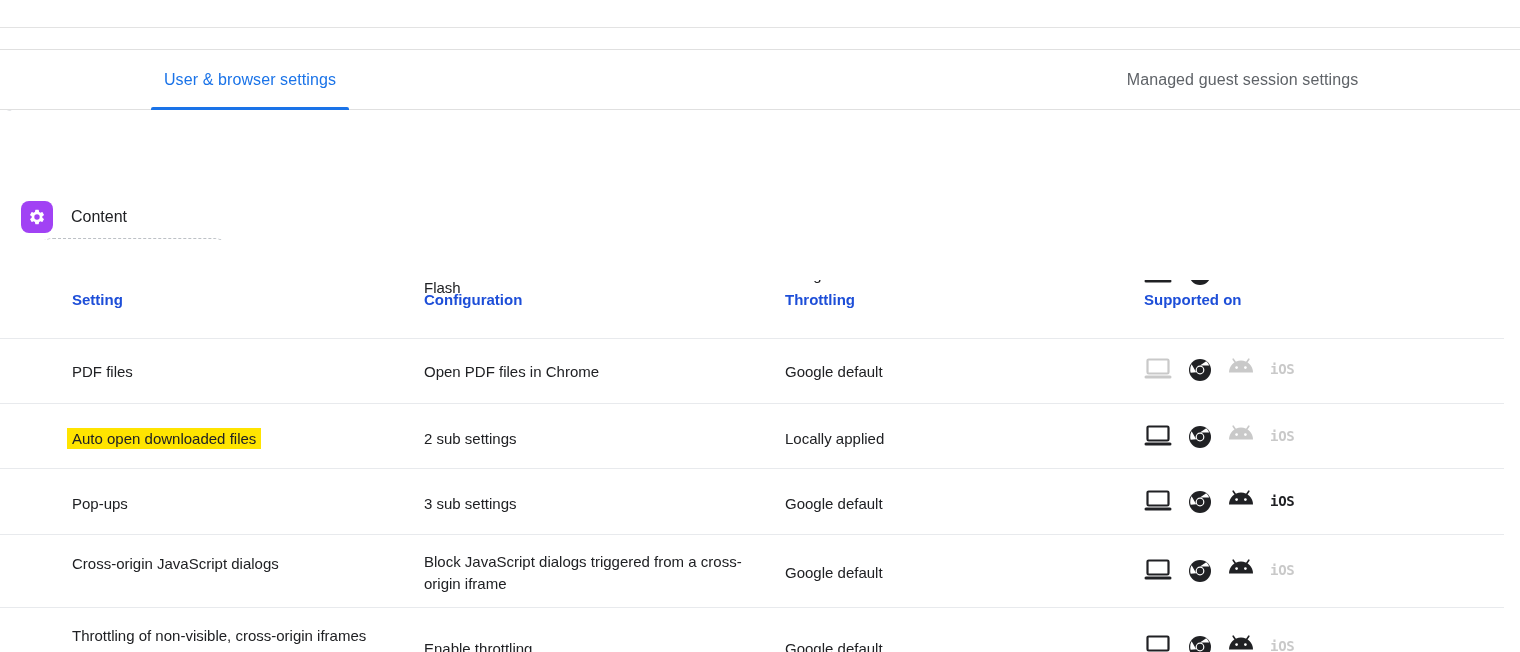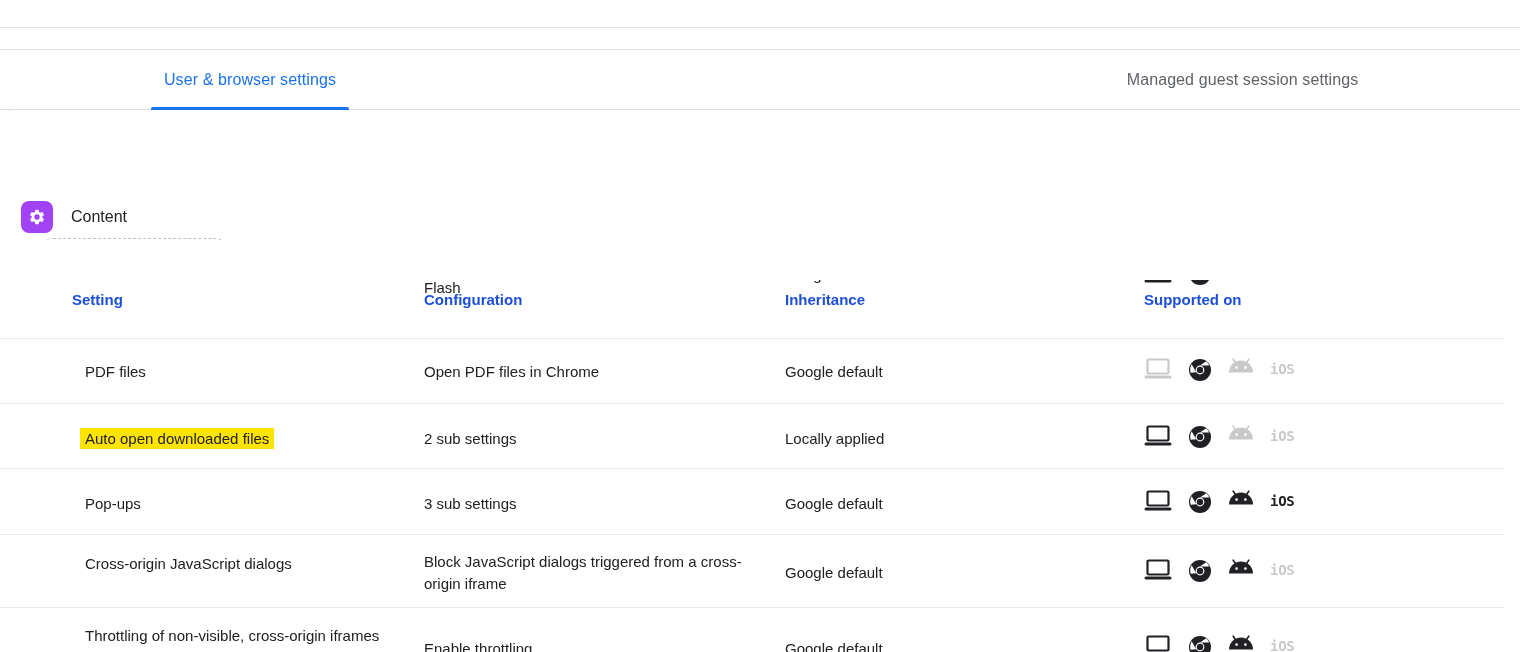--- a/index.html
+++ b/index.html
@@ -97,21 +97,21 @@
 
   .rows { position:absolute; left:0; top:40px; width:1520px; }
   .row {
     position:relative; width:1504px;
     border-bottom:1px solid #e8eaed;
     display:block;
   }
   .row .cell {
     position:absolute; font-size:15px; color:#202124; line-height:22px;
   }
-  .cell-setting { left:72px; width:330px;margin-left:13px; }
+  .cell-setting { left:72px; width:330px; }
   .cell-config  { left:424px; width:340px; }
   .cell-inherit { left:785px; width:330px; }
   .cell-support { left:1144px; width:200px; }
 
   .hl { background:#ffe400; padding:2px 5px; margin:-2px -5px; display:inline; box-decoration-break:clone; }
 
   
   .sup { display:flex; gap:16px; }
   .sup svg { display:block; }
   .ios-label { font-size:14px; font-weight:bold; letter-spacing:-0.3px; font-family:"DejaVu Sans Mono","Liberation Mono",monospace; }
@@ -159,21 +159,21 @@
       </svg>
     </span>
     <span class="section-title">Content</span>
   </div>
 
   <div class="table-wrap">
 
     <div class="col-head">
       <div class="h c-setting">Setting</div>
       <div class="h c-config">Configuration</div>
-      <div class="h c-inherit">Inheritance</div>
+      <div class="h c-inherit">Throttling</div>
       <div class="h c-support">Supported on</div>
     </div>
 
     <div class="rows" id="rows-container" style="margin-top: -8px;">
         <div class="row" style="height: 67px;">
           <div class="cell cell-setting" style="top:-8px">Outdated Flash</div>
           <div class="cell cell-config" style="top:5px">Flash</div>
           <div class="cell cell-inherit" style="top:-8px">Google default</div>
           <div class="cell cell-support" style="top:-10px">
             <span class="sup">

